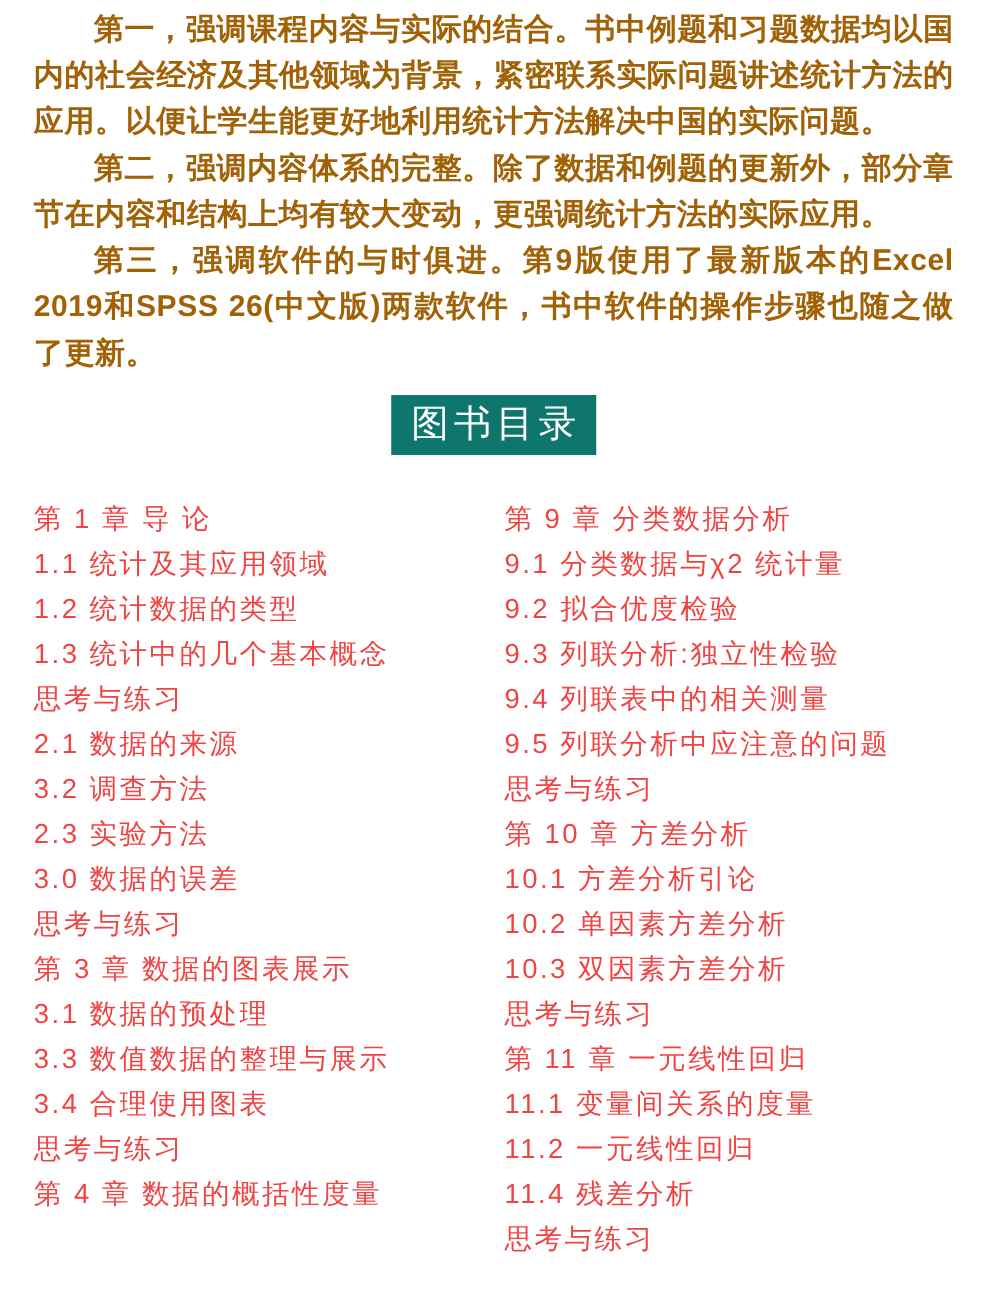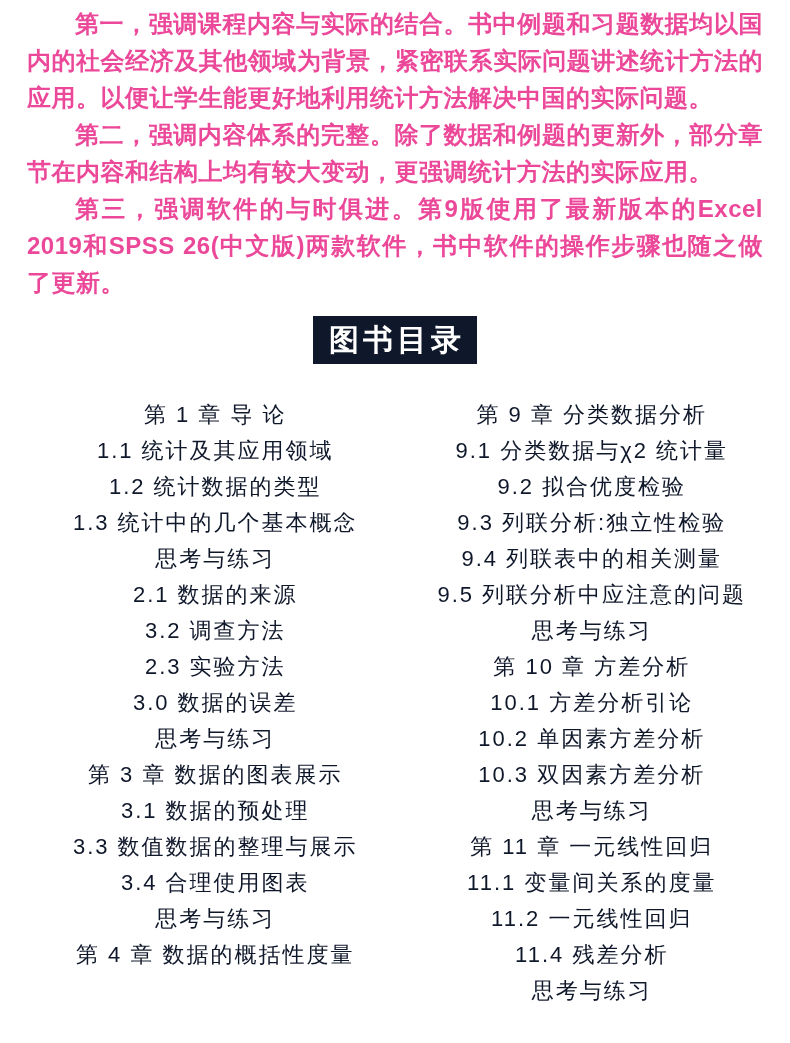--- a/index.html
+++ b/index.html
@@ -15,60 +15,59 @@
     background: #ffffff;
     font-family: "Liberation Sans", "DejaVu Sans", sans-serif;
   }
   .intro {
     padding: 5px 27px 0 27px;
   }
   .intro p {
     margin: 0;
     font-size: 24px;
     line-height: 37px;
-    color: #ec4899;
+    color: #a16207;
     font-weight: 600;
     text-align: justify;
     text-justify: inter-character;
     text-indent: 2em;
     letter-spacing: 0.5px;
   }
   .heading-wrap {
     text-align: center;
     margin-top: 15px;
   }
   .catalog-heading {
     display: inline-block;
-    background: #0f172a;
+    background: #0f766e;
     color: #ffffff;
     font-size: 30px;
     line-height: 30px;
-    font-weight: 700;
+    font-weight: 400;
     letter-spacing: 4px;
     padding: 9px 12px 9px 16px;
     text-align: center;
   }
   .toc {
     display: flex;
     margin-top: 33px;
     padding-left: 27px;
     padding-right: 10px;
   }
   .toc-col {
     flex: 0 0 50%;
     box-sizing: border-box;
   }
   .toc-line {
     font-size: 22px;
     line-height: 36px;
-    color: #0f172a;
+    color: #ef4444;
     font-weight: 400;
     letter-spacing: 2px;
     white-space: nowrap;
-    text-align: center;
   }
 </style>
 </head>
 <body>
 
 <div class="page">
 
   <div class="intro">
     <p>第一，强调课程内容与实际的结合。书中例题和习题数据均以国内的社会经济及其他领域为背景，紧密联系实际问题讲述统计方法的应用。以便让学生能更好地利用统计方法解决中国的实际问题。</p>
     <p>第二，强调内容体系的完整。除了数据和例题的更新外，部分章节在内容和结构上均有较大变动，更强调统计方法的实际应用。</p>

